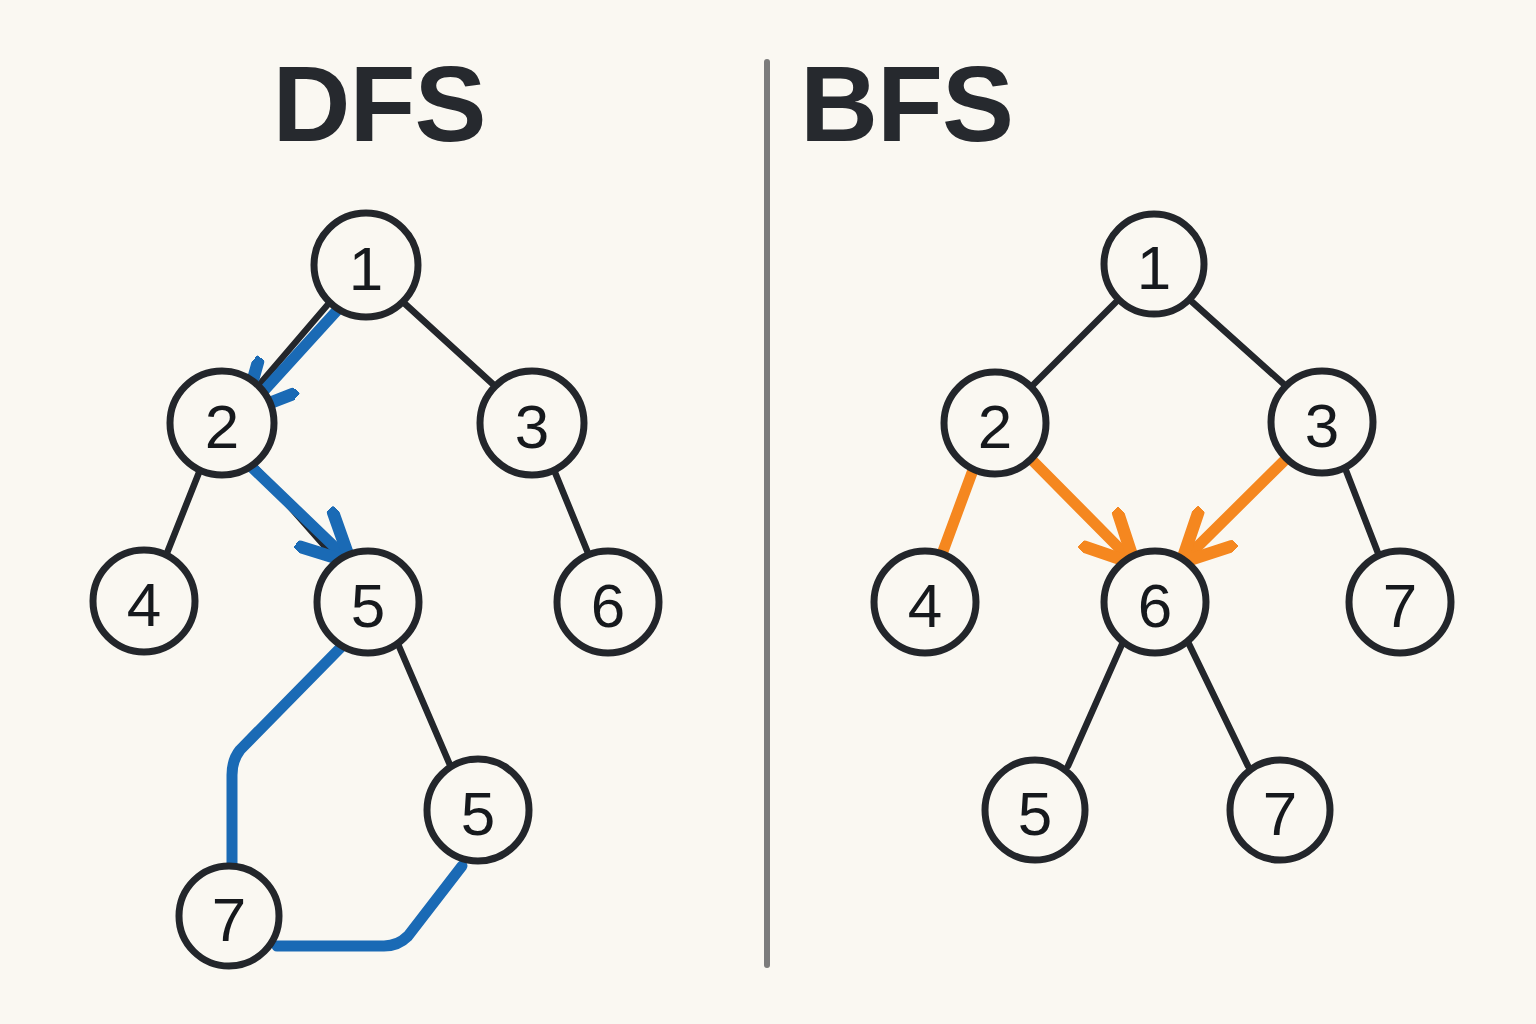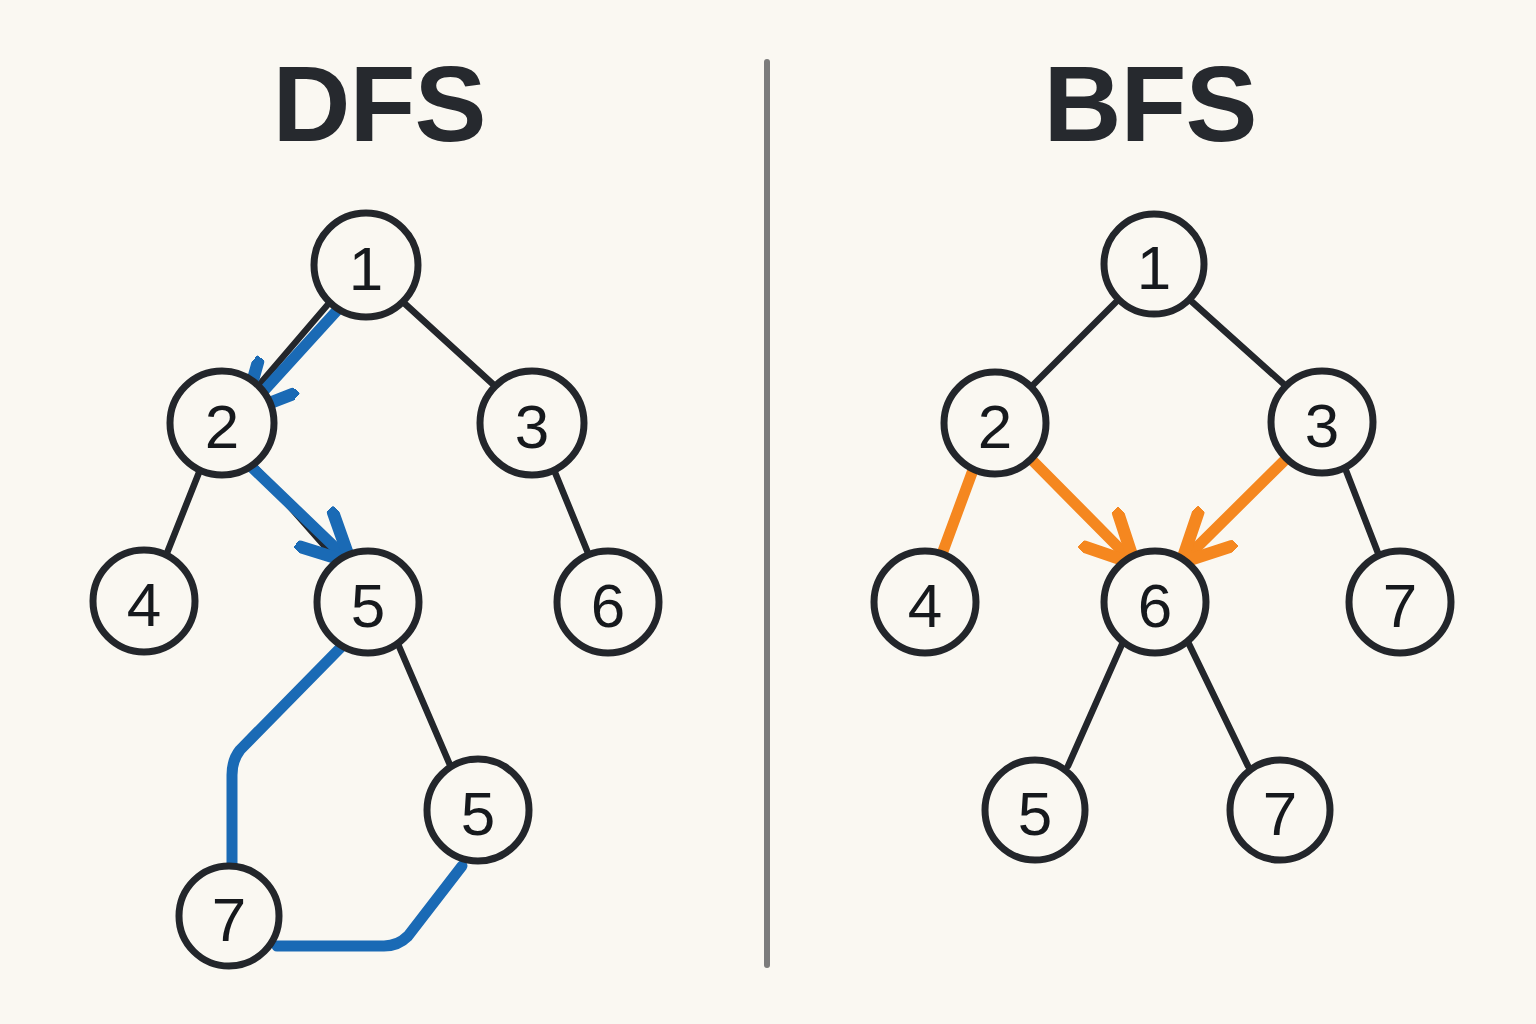--- a/index.html
+++ b/index.html
@@ -24,21 +24,21 @@
     position: absolute;
     font-family: "Liberation Sans", sans-serif;
     font-weight: bold;
     font-size: 108px;
     letter-spacing: -1px;
     color: #26292e;
     line-height: 1;
     white-space: nowrap;
   }
   #dfs-title { left: 0; top: 50px; width: 740px; text-align: center; margin-left: 9px; }
-  #bfs-title { left: 800px; top: 50px; width: 700px; text-align: center; }
+  #bfs-title { left: 800px; top: 50px; width: 700px; text-align: left; }
   svg { display: block; }
   .node-circle {
     fill: #faf8f2;
     stroke: #23262b;
     stroke-width: 7;
   }
   .node-label {
     font-family: "Liberation Sans", sans-serif;
     font-size: 62px;
     font-weight: normal;

